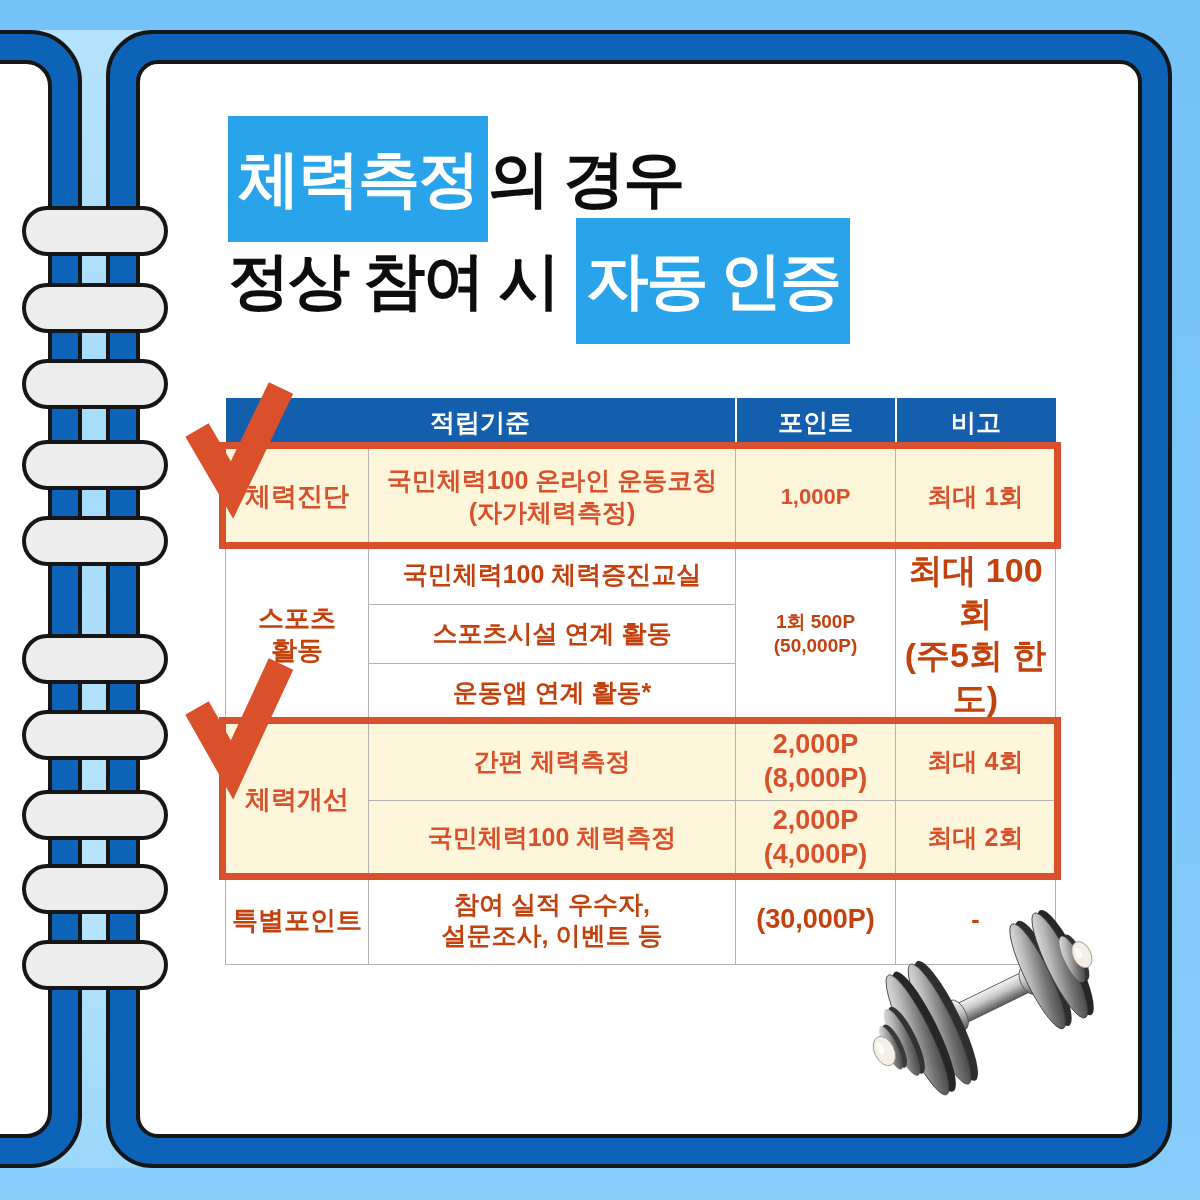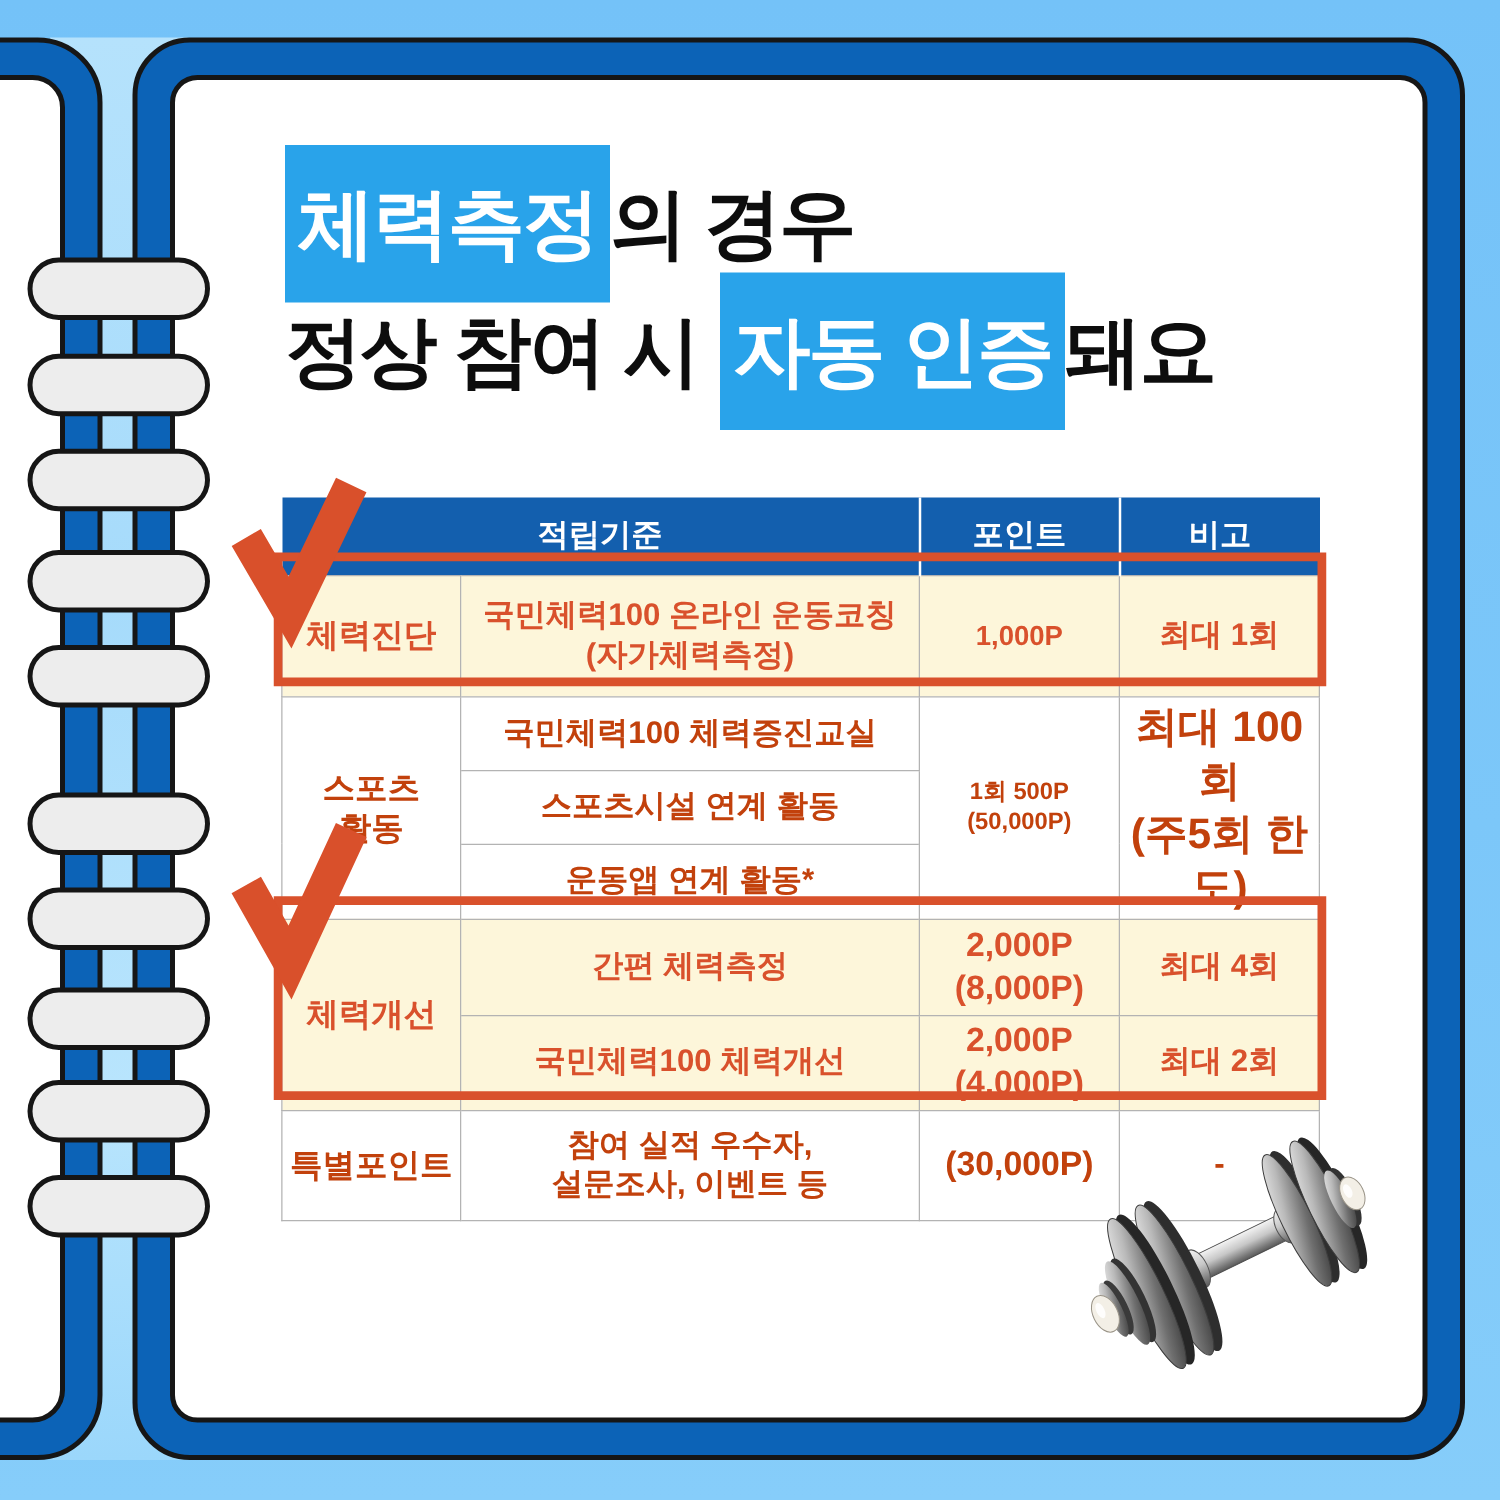--- a/index.html
+++ b/index.html
@@ -16,21 +16,21 @@
   .left-page{left:-960px;top:30px;width:1042px;height:1138px;border-radius:52px;}
   .left-page .page-inner{border-radius:26px;}
   .main-page{left:106px;top:30px;width:1066px;height:1138px;border-radius:46px;}
   .main-page .page-inner{border-radius:22px;}
   .ring{position:absolute;left:22px;width:146px;height:50px;background:#ededed;
     border:4px solid #161616;border-radius:26px;box-sizing:border-box;z-index:5;}
   
   .title{position:absolute;left:228px;top:128px;z-index:10;
     font-size:62px;font-weight:800;color:#0d0d0d;letter-spacing:-2px;white-space:nowrap;}
   .title-line{height:102px;display:flex;align-items:center;}
-  .hl{background:#29a3ea;color:#ffffff;padding:21px 10px;}
+  .hl{background:#29a3ea;color:#ffffff;padding:21px 10px;font-family:Liberation Serif, serif;}
   .hl.ml{margin-left:18px;}
   
   .tbl{position:absolute;left:225px;top:398px;z-index:10;border-collapse:collapse;table-layout:fixed;}
   .tbl th,.tbl td{text-align:center;vertical-align:middle;white-space:pre-line;
     border:1px solid #b3b3b3;padding:0;line-height:1.25;}
   .tbl th{background:#135fae;color:#ffffff;font-size:25px;font-weight:700;
     border:none;border-right:2px solid #ffffff;}
   .tbl th:last-child{border-right:none;}
   .td-cat{font-size:26px;}
   .td-txt{font-size:25px;}
@@ -71,33 +71,32 @@
 <div class="ring" style="top:940px"></div>
 
 <div class="title">
   <div class="title-line">
     <span class="hl">체력측정</span>
       <span>의 경우</span>
   </div>
   <div class="title-line">
     <span>정상 참여 시</span>
       <span class="hl ml">자동 인증</span>
-      <span>돼요</span>
   </div>
 </div>
 
 <table class="tbl">
   <colgroup>
       <col style="width:143px">
       <col style="width:367px">
       <col style="width:160px">
       <col style="width:160px">
     </colgroup>
   <tbody>
-      <tr style="height:62px">
+      <tr style="height:50px">
     <th colspan="2">적립기준</th>
     <th>포인트</th>
     <th>비고</th>
   </tr>
   <tr class="hlrow" style="height:97px">
     <td class="td-cat">체력진단</td>
     <td class="td-txt">국민체력100 온라인 운동코칭
 (자가체력측정)</td>
     <td class="pts-big">1,000P</td>
     <td class="td-txt">최대 1회</td>
@@ -118,21 +117,21 @@
     <td class="td-txt gray">운동앱 연계 활동*</td>
   </tr>
   <tr class="hlrow" style="height:77px">
     <td class="td-cat" rowspan="2">체력개선</td>
     <td class="td-txt">간편 체력측정</td>
     <td class="td-txt" style="font-size:27px">2,000P
 (8,000P)</td>
     <td class="td-txt">최대 4회</td>
   </tr>
   <tr class="hlrow" style="height:76px">
-    <td class="td-txt">국민체력100 체력개선</td>
+    <td class="td-txt">국민체력100 체력측정</td>
     <td class="td-txt" style="font-size:27px">2,000P
 (4,000P)</td>
     <td class="td-txt">최대 2회</td>
   </tr>
   <tr style="height:88px">
     <td class="td-cat gray">특별포인트</td>
     <td class="td-txt gray">참여 실적 우수자,
 설문조사, 이벤트 등</td>
     <td class="td-txt gray" style="font-size:27px">(30,000P)</td>
     <td class="td-txt gray">-</td>

